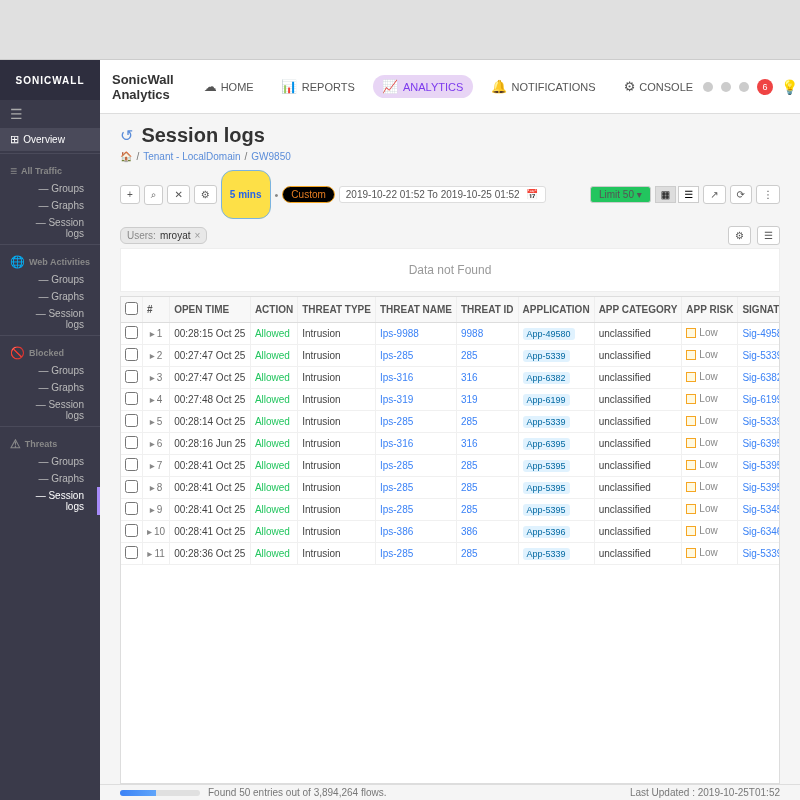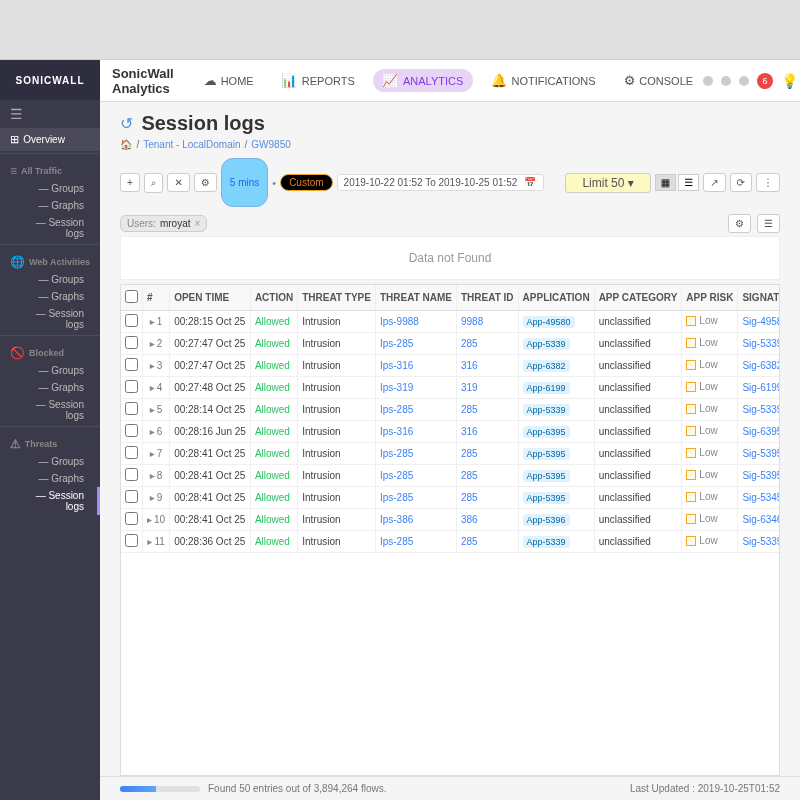--- a/index.html
+++ b/index.html
@@ -99,21 +99,21 @@
     .main-content {
       flex: 1;
       display: flex;
       flex-direction: column;
       overflow: hidden;
       background: #f5f5f5;
     }
 
     
     .top-nav {
-      height: 42px;
+      height: 54px;
       background: #fff;
       border-bottom: 1px solid #ddd;
       display: flex;
       align-items: center;
       padding: 0 12px;
       flex-shrink: 0;
     }
     .app-title {
       font-size: 13px;
       font-weight: bold;
@@ -198,50 +198,51 @@
     .toolbar-btn {
       padding: 3px 6px;
       border: 1px solid #ccc;
       background: #fff;
       border-radius: 3px;
       cursor: pointer;
       font-size: 10px;
       color: #555;
     }
     .time-pill {
-      background: #7dd3fc;
+      background: #fde047;
       border: 1px solid #7ab3e0;
       border-radius: 12px;
       padding: 18px 8px;
       font-size: 10px;
       color: #2563eb;
       cursor: pointer;
+      font-weight: bold;
     }
     .custom-pill {
       background: #000000;
       border: 1px solid #f5a623;
       border-radius: 12px;
       padding: 2px 8px;
       font-size: 10px;
       color: #e67e22;
     }
     .date-range {
       font-size: 10px;
       color: #555;
       padding: 2px 6px;
       border: 1px solid #ddd;
       background: #fff;
       border-radius: 3px;
     }
     .limit-select {
-      padding: 2px 16px;
+      padding: 2px 8px;
       border: 1px solid #ccc;
-      background: #fef9c3;
+      background: #22c55e;
       border-radius: 3px;
-      font-size: 12px;
+      font-size: 10px;
       color: #555;
     }
     .view-btns {
       display: flex;
       gap: 2px;
     }
     .view-btn {
       padding: 2px 5px;
       border: 1px solid #ccc;
       background: #fff;
@@ -337,21 +338,21 @@
       width: 10px;
       height: 10px;
       border: 1px solid #f5a623;
       background: #fff9e0;
       display: inline-block;
     }
     .risk-low { color: #888; }
 
     
     .status-bar {
-      height: 24px;
+      height: 16px;
       background: #f5f5f5;
       border-top: 1px solid #ddd;
       display: flex;
       align-items: center;
       padding: 0 20px;
       font-size: 10px;
       color: #777;
       flex-shrink: 0;
       gap: 8px;
     }

